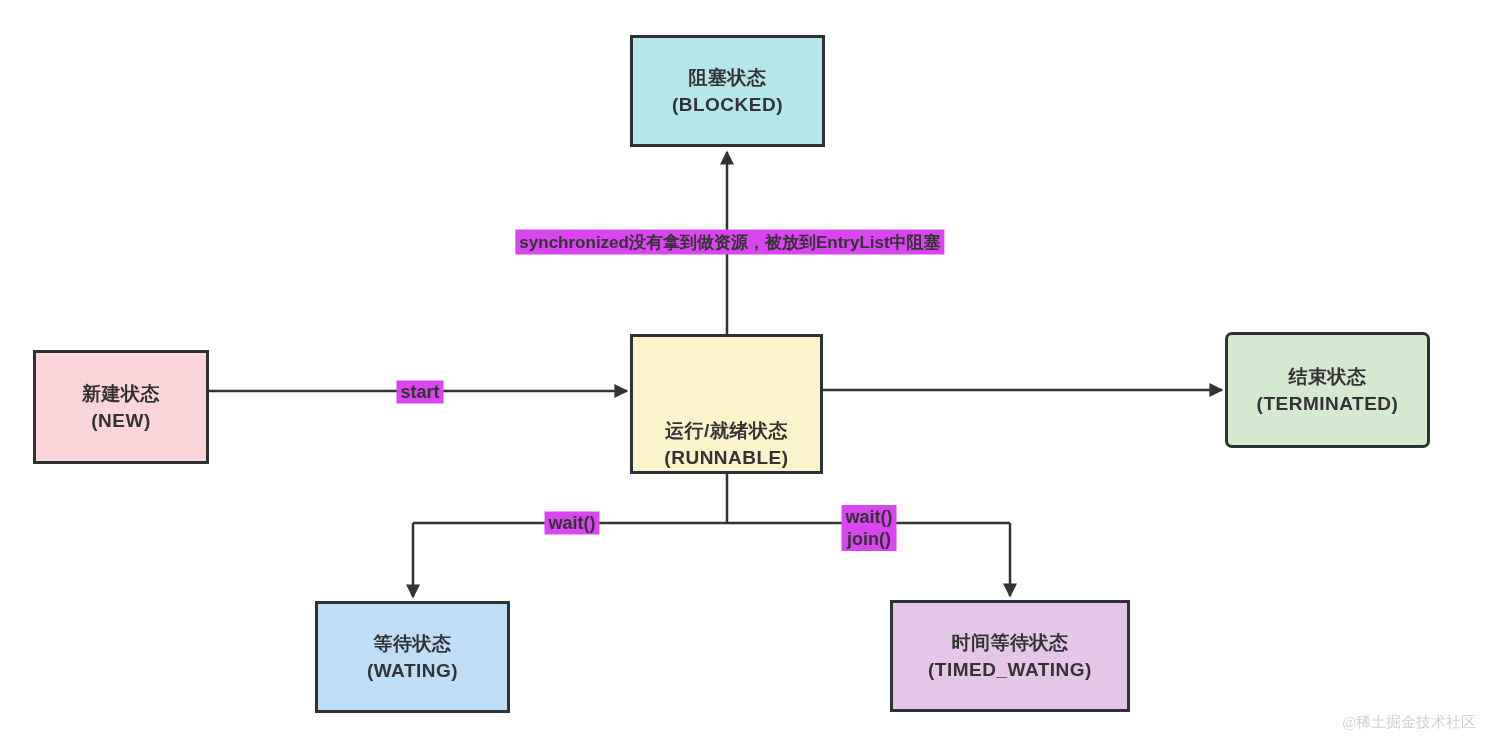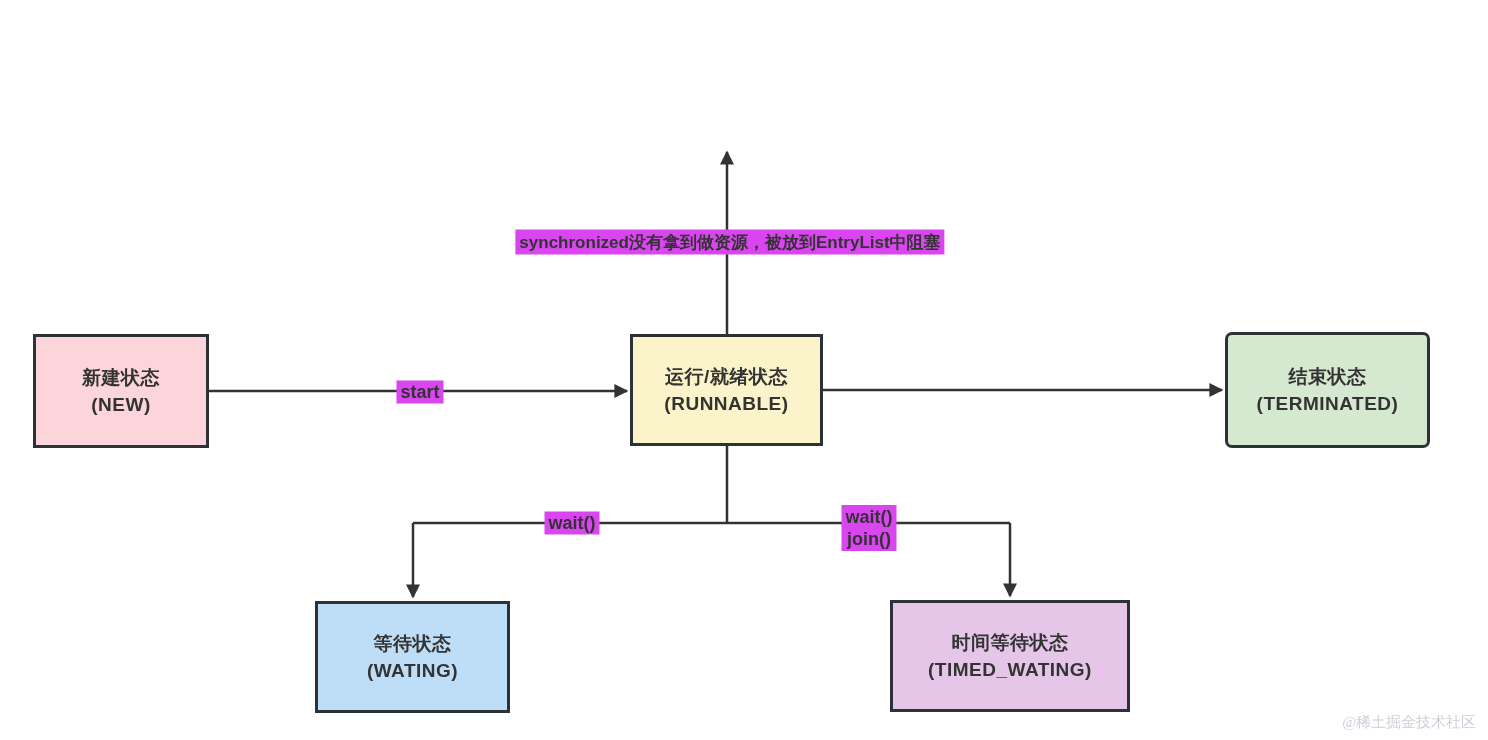--- a/index.html
+++ b/index.html
@@ -21,21 +21,21 @@
     text-align: center;
     font-weight: bold;
     color: #333333;
     font-size: 19px;
     line-height: 27px;
     letter-spacing: 0.5px;
   }
 
   .node-blocked        { left: 630px;  top: 35px;  width: 195px; height: 112px; }
   .node-new            { left: 33px;   top: 334px; width: 176px; height: 114px; }
-  .node-runnable       { left: 630px;  top: 334px; width: 193px; height: 112px; }
+  .node-runnable       { left: 630px;  top: 334px; width: 193px; height: 140px; justify-content: flex-end; }
   .node-terminated     { left: 1225px; top: 332px; width: 205px; height: 116px; border-radius: 7px; }
   .node-waiting        { left: 315px;  top: 601px; width: 195px; height: 112px; }
   .node-timed-waiting  { left: 890px;  top: 600px; width: 240px; height: 112px; }
 
   .edge-label {
     position: absolute;
     z-index: 3;
     transform: translate(-50%, -50%);
     background: #d946ef;
     color: #333333;
@@ -79,22 +79,26 @@
 
     <path d="M 727 446 V 523" stroke="#333333" stroke-width="2.5" fill="none"></path>
 
     <path d="M 413 523 H 1010" stroke="#333333" stroke-width="2.5" fill="none"></path>
 
     <path d="M 413 523 V 597" stroke="#333333" stroke-width="2.5" fill="none" marker-end="url(#arrow)"></path>
 
     <path d="M 1010 523 V 596" stroke="#333333" stroke-width="2.5" fill="none" marker-end="url(#arrow)"></path>
   </svg>
 
+  <div class="node node-blocked" style="background-color: rgb(179, 231, 235);">
+    <span>阻塞状态</span>
+    <span>(BLOCKED)</span>
+  </div>
 
-  <div class="node node-new" style="background-color: rgb(252, 213, 218);">
+  <div class="node node-new" style="background-color: rgb(252, 213, 218); margin-top: 16px;">
     <span>新建状态</span>
     <span>(NEW)</span>
   </div>
 
   <div class="node node-runnable" style="background-color: rgb(251, 243, 202);">
     <span>运行/就绪状态</span>
     <span>(RUNNABLE)</span>
   </div>
 
   <div class="node node-terminated" style="background-color: rgb(213, 233, 209);">

